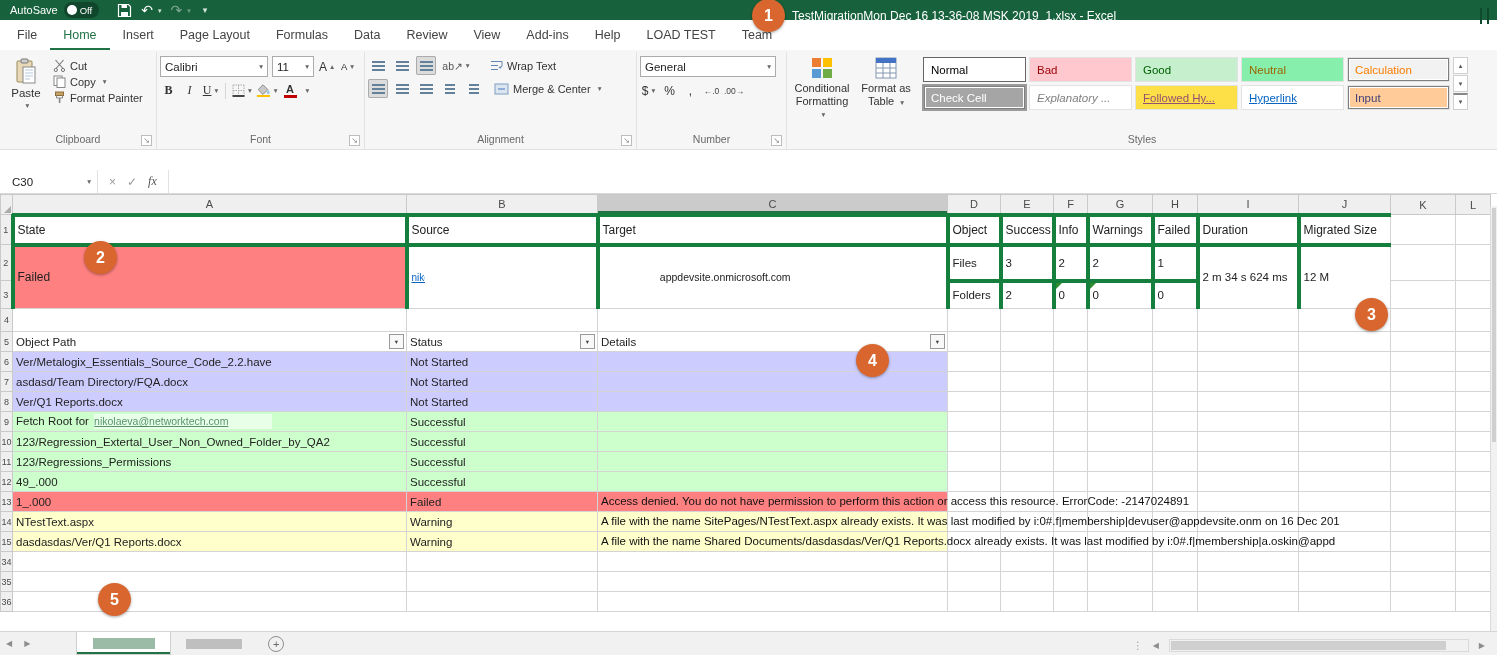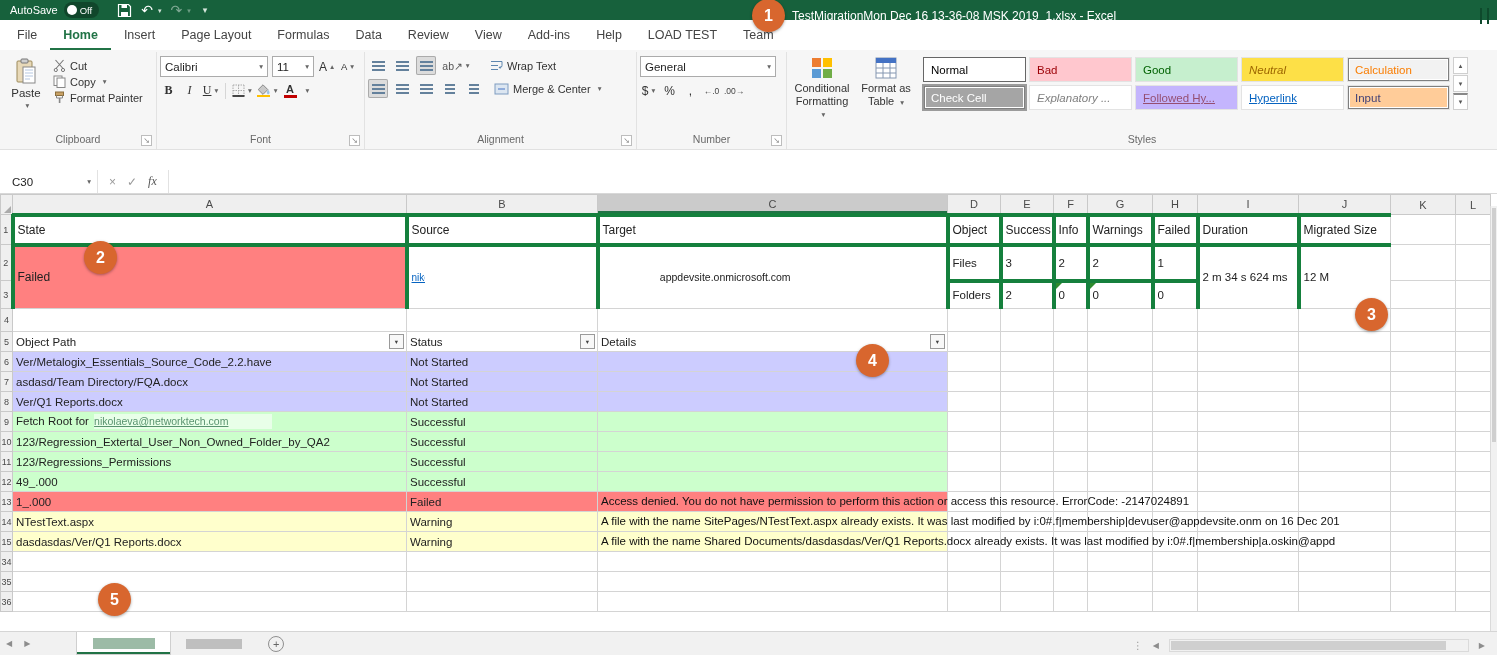--- a/index.html
+++ b/index.html
@@ -17,21 +17,21 @@
 .qbtn .car{color:#d6e7dc;font-size:7px}
 .qbtn.dim{opacity:.45}
 .wintitle{position:absolute;left:792px;top:0;line-height:32px;font-size:12px;color:#fff;white-space:nowrap}
 .winmarks{position:absolute;right:8px;top:8px;display:flex;gap:5px}
 .winmarks i{display:block;width:2px;height:16px;background:#0E4A2C}
 
 
 .rtabs{height:30px;background:#fff;display:flex;align-items:stretch;padding-left:4px}
 .rtab-list{display:flex;align-items:stretch}
 .rtab{padding:12px 13px;display:flex;align-items:center;font-size:12.5px;color:#444;white-space:nowrap}
-.rtab.active{color:#217346;font-weight:bold;box-shadow:inset 0 -2px 0 #217346}
+.rtab.active{color:#217346;font-weight:normal;box-shadow:inset 0 -2px 0 #217346}
 .tellme{display:flex;align-items:center;gap:6px;margin-left:112px;color:#666;font-size:12.5px;white-space:nowrap}
 
 
 .ribbon{height:100px;background:#F6F6F6;border-bottom:1px solid #E1E1E1;display:flex;align-items:stretch;padding-top:2px}
 .rg{display:flex;flex-direction:column;border-right:1px solid #E2E2E2;padding:1px 3px 0 3px;position:relative;flex-shrink:0}
 .rg-body{flex:1;display:flex}
 .rg-body.col{flex-direction:column;justify-content:flex-start;gap:4px;padding-top:3px}
 .rg-label{height:17px;font-size:10.5px;color:#696969;text-align:center;line-height:15px;position:relative}
 .launcher{position:absolute;right:1px;bottom:3px;font-size:8px;color:#8a8a8a;border:1px solid #BDBDBD;width:11px;height:11px;line-height:9px;text-align:center;background:#fff}
 .car{font-size:7.5px;color:#666;margin-left:3px}
@@ -372,25 +372,25 @@
             <rect x="1" y="1" width="20" height="5" fill="#4472C4"></rect>
             <path d="M1 11h20M1 16h20M8 6v15M15 6v15" stroke="#8496B0" fill="none"></path>
           </svg>
         <span class="biglabel"><span>Format as Table</span> <span class="car">▾</span></span>
       </div>
       <div class="gallery-wrap">
         <div class="gallery">
             <div class="chip sel" style="background: rgb(255, 255, 255); color: rgb(0, 0, 0);">Normal</div>
             <div class="chip" style="background: rgb(255, 199, 206); color: rgb(156, 0, 6);">Bad</div>
             <div class="chip" style="background: rgb(198, 239, 206); color: rgb(0, 97, 0);">Good</div>
-            <div class="chip" style="background: #fde047; color: rgb(156, 101, 0); font-style: italic;">Neutral</div>
+            <div class="chip" style="background: #86efac; color: rgb(156, 101, 0);">Neutral</div>
             <div class="chip" style="background: rgb(242, 242, 242); color: rgb(250, 125, 0); box-shadow: rgb(127, 127, 127) 0px 0px 0px 1px inset, rgb(255, 255, 255) 0px 0px 0px 2px inset;">Calculation</div>
             <div class="chip hl" style="background: rgb(165, 165, 165); color: rgb(255, 255, 255); box-shadow: rgb(127, 127, 127) 0px 0px 0px 1px inset, rgb(255, 255, 255) 0px 0px 0px 2px inset;">Check Cell</div>
             <div class="chip" style="background: rgb(255, 255, 255); color: rgb(127, 127, 127); font-style: italic;">Explanatory ...</div>
-            <div class="chip" style="background: #c4b5fd; color: rgb(149, 79, 114); text-decoration: underline;">Followed Hy...</div>
+            <div class="chip" style="background: #fde047; color: rgb(149, 79, 114); text-decoration: underline;">Followed Hy...</div>
             <div class="chip" style="background: rgb(255, 255, 255); color: rgb(5, 99, 193); text-decoration: underline;">Hyperlink</div>
             <div class="chip" style="background: rgb(255, 204, 153); color: rgb(63, 63, 118); box-shadow: rgb(127, 127, 127) 0px 0px 0px 1px inset, rgb(255, 255, 255) 0px 0px 0px 2px inset;">Input</div>
           </div>
         <div class="galscroll">
           <div class="gs">▴</div>
           <div class="gs">▾</div>
           <div class="gs more">▾</div>
         </div>
       </div>
     </div>

